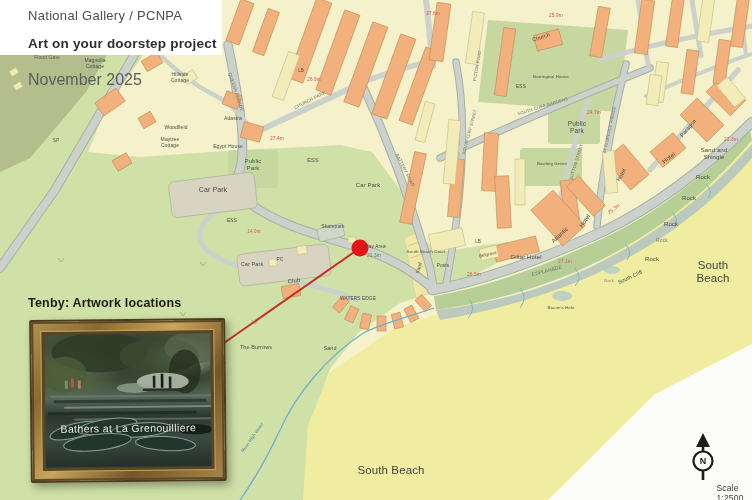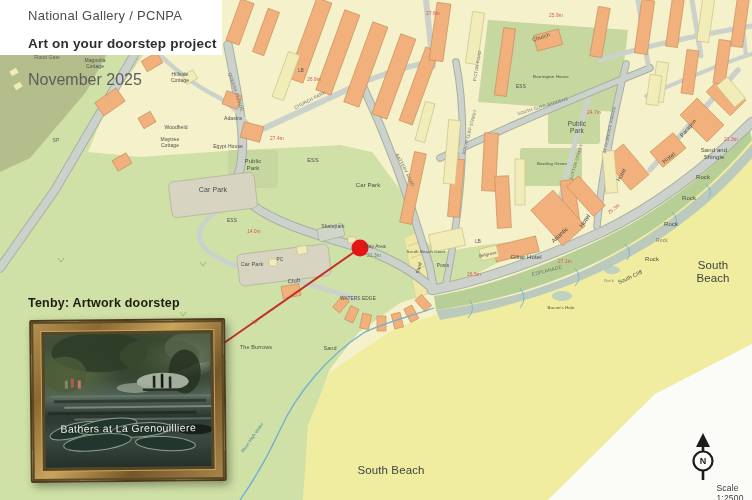--- a/index.html
+++ b/index.html
@@ -298,21 +298,21 @@
 
   <span class="north-label" style="left:703px;top:461px;">N</span>
   <span class="scale-label" style="left:699px;top:493px;">Scale 1:2500</span>
 
   <div class="header">
     <div class="h1">National Gallery / PCNPA</div>
     <div class="h2">Art on your doorstep project</div>
     <div class="h3">November 2025</div>
   </div>
 
-  <div class="section-title">Tenby: Artwork doorstep</div>
+  <div class="section-title">Tenby: Artwork locations</div>
 
   <div class="frame">
     <div class="frame-lip">
       <div class="art">
         <svg width="172" height="125" viewBox="0 0 172 125">
 
           <ellipse cx="55" cy="18" rx="48" ry="20" fill="#2e3d28" opacity=".9"></ellipse>
           <ellipse cx="115" cy="22" rx="40" ry="18" fill="#3a4a30" opacity=".85"></ellipse>
           <ellipse cx="150" cy="14" rx="30" ry="16" fill="#55644a" opacity=".8"></ellipse>
           <ellipse cx="20" cy="40" rx="22" ry="18" fill="#4c5c38" opacity=".8"></ellipse>

